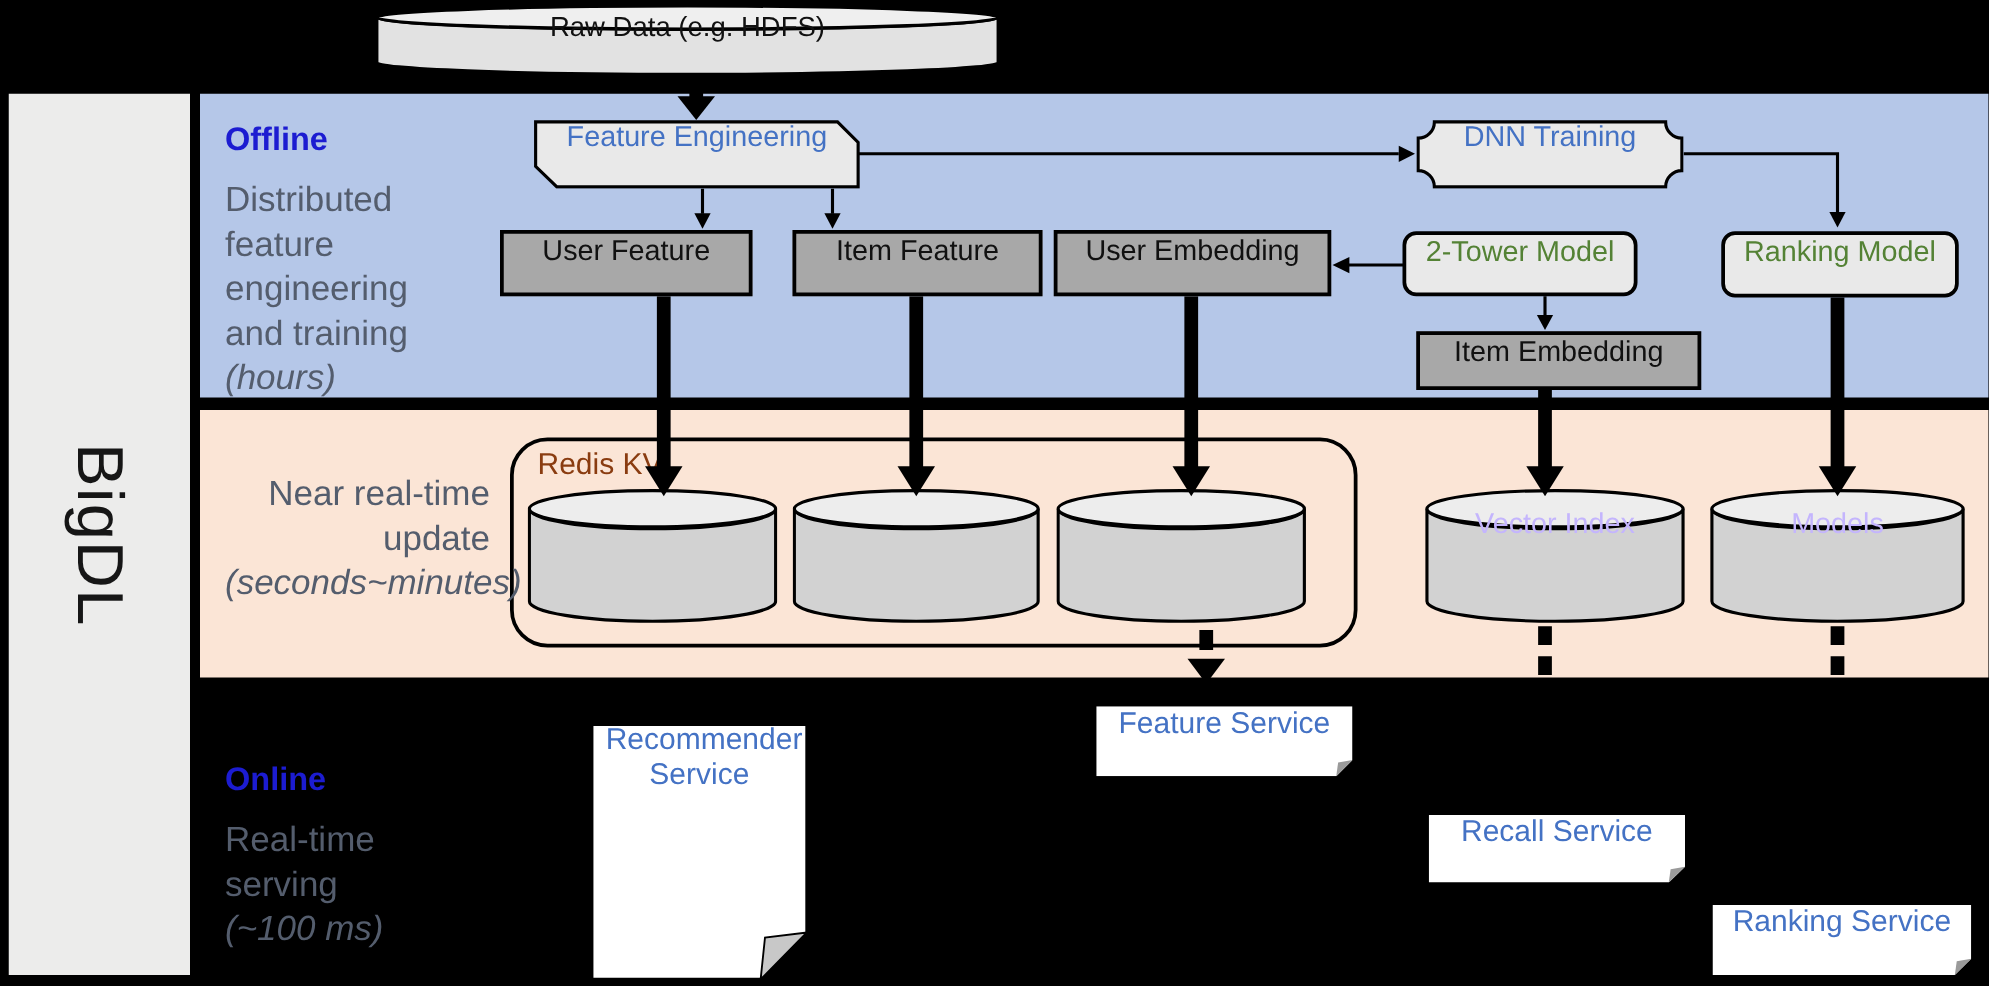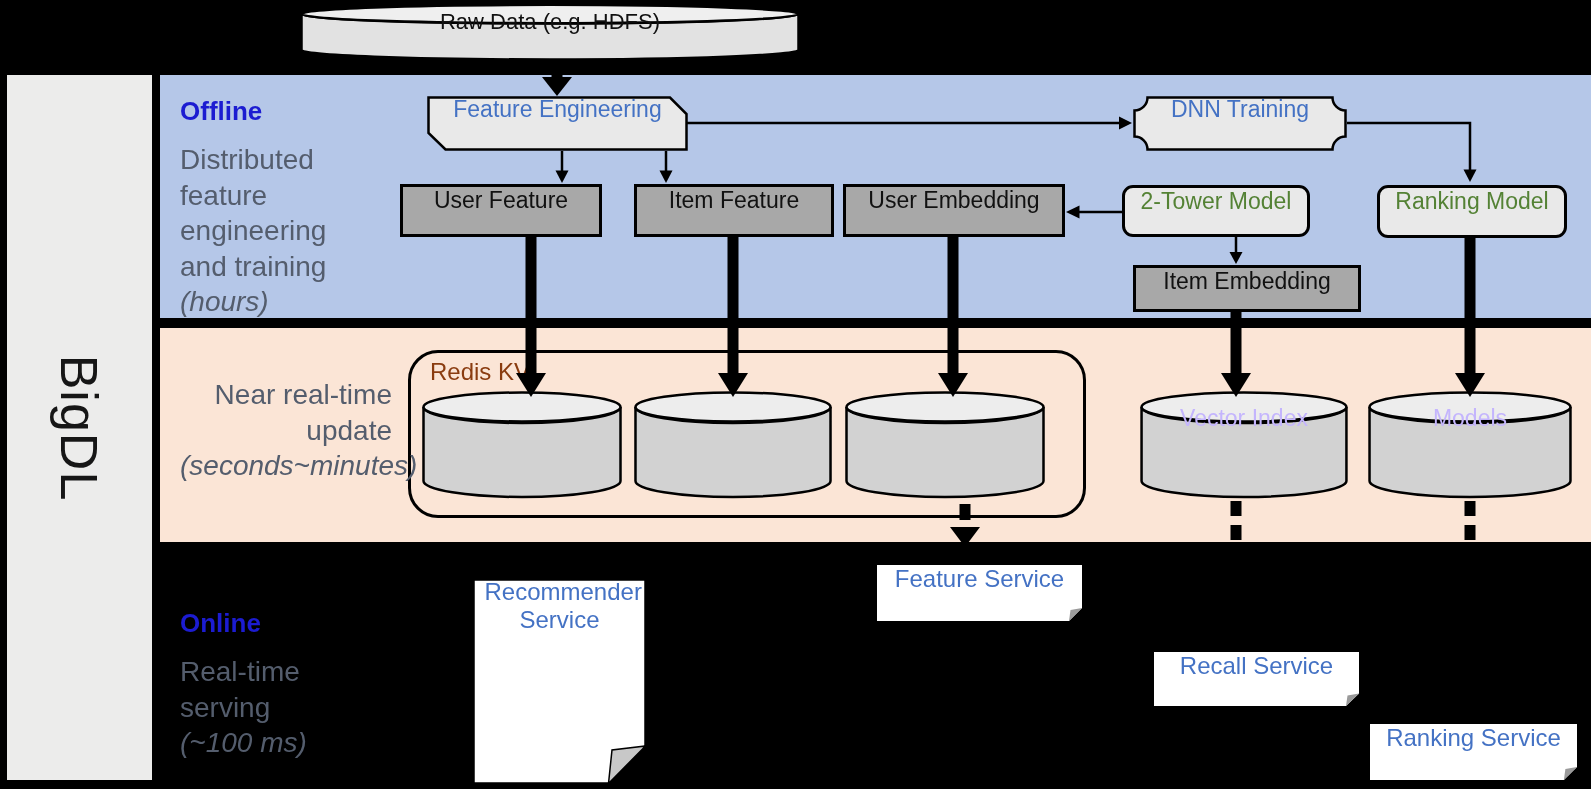--- a/index.html
+++ b/index.html
@@ -208,21 +208,21 @@
   </div>
 
   <div class="node" style="left:877px;top:565px;width:205px;height:56px;">
     <svg class="shape" viewBox="0 0 205 56" preserveAspectRatio="none">
       <path d="M0,0 H205 V43 L192,56 H0 Z" fill="#fff"></path>
       <path d="M205,43 L192,56 L193.5,45 Z" fill="#9a9a9a"></path>
     </svg>
     <span class="doc-label">Feature Service</span>
   </div>
 
-  <div class="node" style="left:1143px;top:652px;width:205px;height:54px;margin-left:11px;">
+  <div class="node" style="left:1143px;top:652px;width:205px;height:54px;">
     <svg class="shape" viewBox="0 0 205 56" preserveAspectRatio="none">
       <path d="M0,0 H205 V43 L192,56 H0 Z" fill="#fff"></path>
       <path d="M205,43 L192,56 L193.5,45 Z" fill="#9a9a9a"></path>
     </svg>
     <span class="doc-label">Recall Service</span>
   </div>
 
   <div class="node" style="left:1370px;top:724px;width:207px;height:56px;">
     <svg class="shape" viewBox="0 0 205 56" preserveAspectRatio="none">
       <path d="M0,0 H205 V43 L192,56 H0 Z" fill="#fff"></path>

